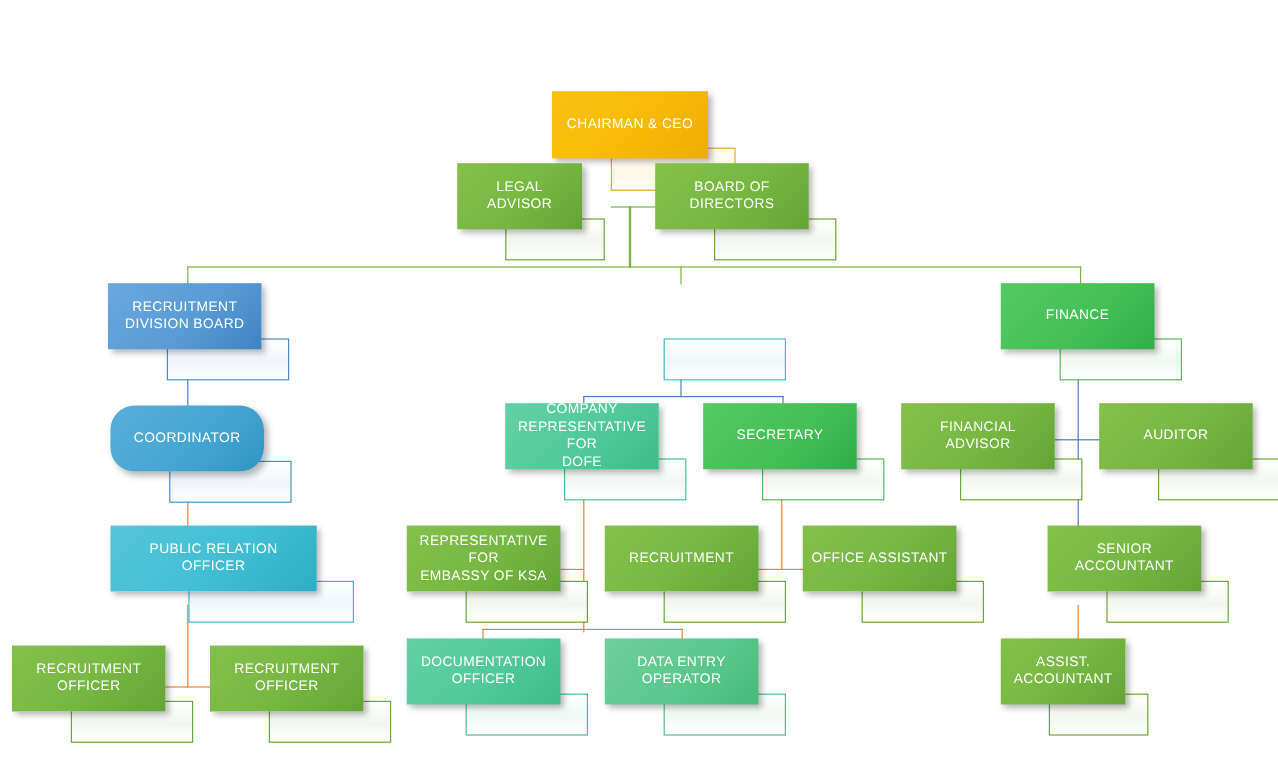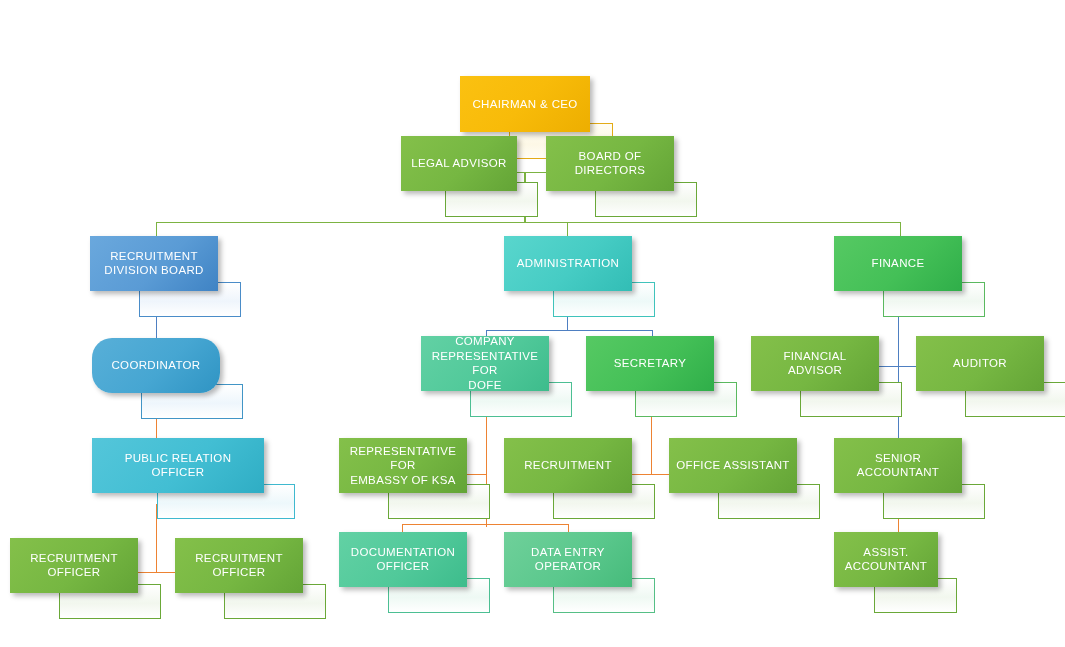--- a/index.html
+++ b/index.html
@@ -123,21 +123,21 @@
     <div class="conn blue" style="left: 879px; top: 366px; width: 38px; height: 1px; background: rgb(78, 127, 193);"></div>
     <div class="conn orange" style="left: 898px; top: 504px; width: 1px; height: 29px; background: rgb(237, 131, 51);"></div>
     <div class="node c-yellow" style="left: 460px; top: 35px; width: 130px; height: 75px; margin-top: 41px;">
       <div class="shadowbox"></div>
       <div class="mainbox">
         <div>
           <span>CHAIRMAN  &amp;  CEO</span>
         </div>
       </div>
     </div>
-    <div class="node c-green" style="left: 381px; top: 136px; width: 116px; height: 74px; margin-left: 20px;">
+    <div class="node c-green" style="left: 381px; top: 136px; width: 104px; height: 74px;">
       <div class="shadowbox"></div>
       <div class="mainbox">
         <div>
           <span>LEGAL  ADVISOR</span>
         </div>
       </div>
     </div>
     <div class="node c-green" style="left: 546px; top: 136px; width: 128px; height: 74px;">
       <div class="shadowbox"></div>
       <div class="mainbox">
@@ -150,25 +150,20 @@
       <div class="shadowbox"></div>
       <div class="mainbox">
         <div>
           <span>RECRUITMENT</span>
           <span>DIVISION BOARD</span>
         </div>
       </div>
     </div>
     <div class="node c-teal" style="left: 504px; top: 236px; width: 128px; height: 74px;">
       <div class="shadowbox"></div>
-      <div class="mainbox">
-        <div>
-          <span>ADMINISTRATION</span>
-        </div>
-      </div>
     </div>
     <div class="node c-brightgreen" style="left: 834px; top: 236px; width: 128px; height: 74px;">
       <div class="shadowbox"></div>
       <div class="mainbox">
         <div>
           <span>FINANCE</span>
         </div>
       </div>
     </div>
     <div class="node c-skyblue" style="left: 92px; top: 338px; width: 128px; height: 74px;">
@@ -240,21 +235,21 @@
       </div>
     </div>
     <div class="node c-green" style="left: 669px; top: 438px; width: 128px; height: 74px;">
       <div class="shadowbox"></div>
       <div class="mainbox">
         <div>
           <span>OFFICE ASSISTANT</span>
         </div>
       </div>
     </div>
-    <div class="node c-green" style="left: 834px; top: 438px; width: 128px; height: 74px;">
+    <div class="node c-green" style="left: 873px; top: 438px; width: 128px; height: 74px;">
       <div class="shadowbox"></div>
       <div class="mainbox">
         <div>
           <span>SENIOR ACCOUNTANT</span>
         </div>
       </div>
     </div>
     <div class="node c-green" style="left: 10px; top: 538px; width: 128px; height: 74px;">
       <div class="shadowbox"></div>
       <div class="mainbox">

